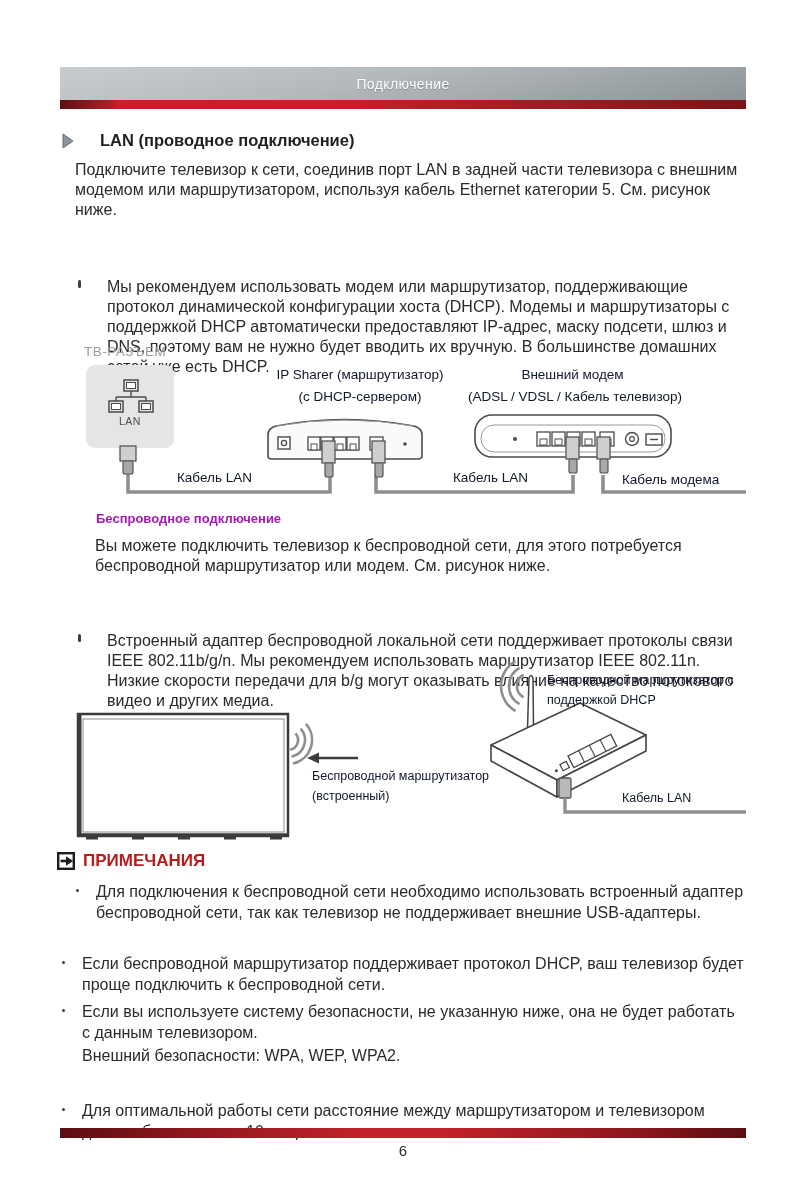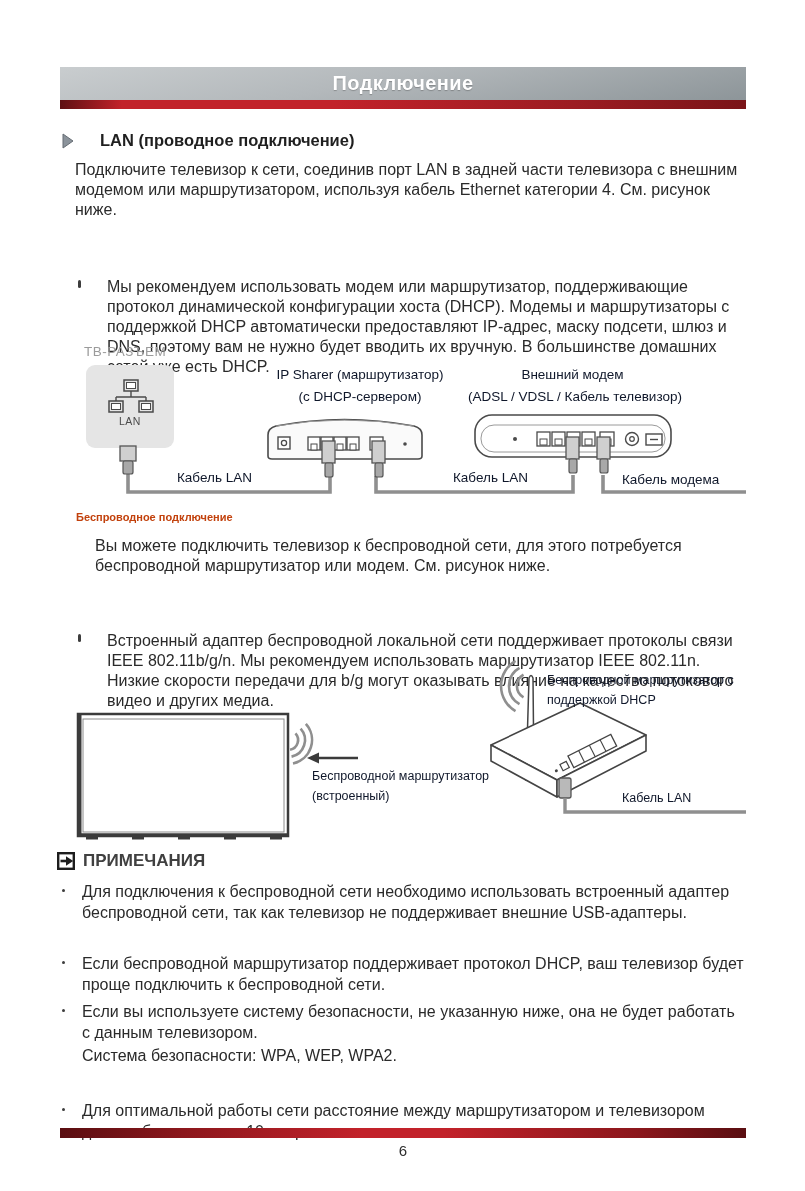--- a/index.html
+++ b/index.html
@@ -3,33 +3,33 @@
 <meta charset="utf-8">
 <style>
   html,body{margin:0;padding:0;background:#fff;}
   .page{position:relative;width:805px;height:1191px;background:#fff;overflow:hidden;
         font-family:"Liberation Sans",sans-serif;color:#262626;}
   .abs{position:absolute;}
   
   .header-gray{left:60px;top:67px;width:686px;height:33px;
     background:linear-gradient(168deg,#c9cdcf 0%,#b3b8bb 45%,#8d9599 100%);
     display:flex;align-items:center;justify-content:center;}
-  .header-title{color:#fff;font-weight:bold;font-size:20px;letter-spacing:.4px;
+  .header-title{color:#fff;font-weight:normal;font-size:14px;letter-spacing:.4px;
     text-shadow:0 1px 1px rgba(60,60,60,.35);}
   .header-red{left:60px;top:100px;width:686px;height:9px;
     background:linear-gradient(90deg,#5e1013 0%,#c2222a 9%,#c2222a 40%,#9c1c22 75%,#7a1418 100%);}
   
   .sec-title{display:flex;align-items:center;gap:26px;font-weight:bold;font-size:16.5px;color:#1f1f1f;}
-  .sec-title-plain{font-weight:bold;font-size:11px;color:#c2410c;}
+  .sec-title-plain{font-weight:bold;font-size:13px;color:#a21caf;margin-left:20px;}
   
   .para{font-size:16px;line-height:20px;color:#2a2a2a;}
   .bullet-row{display:flex;font-size:16px;line-height:20px;color:#2a2a2a;margin-top:48px;}
   .tick{flex:0 0 3px;width:3px;height:8px;margin-top:3px;margin-right:26px;border-radius:1.5px;background:#3d3d3d;}
   
-  .notes-header{display:flex;align-items:center;gap:8px;font-weight:bold;font-size:17px;color:#404040;}
+  .notes-header{display:flex;align-items:center;gap:8px;font-weight:bold;font-size:17px;color:#b91c1c;}
   .note{display:flex;font-size:16px;line-height:21px;color:#2a2a2a;}
   .dot{flex:0 0 3px;width:3px;height:3px;margin-top:8px;margin-right:17px;border-radius:50%;background:#3d3d3d;}
   .note-extra{margin-top:2px;}
   
   .diagram{position:absolute;}
   .dlabel{position:absolute;font-size:13.5px;color:#0f172a;white-space:nowrap;}
   .dlabel.center{text-align:center;}
   .dlabel.gray{color:#9b9b9b;letter-spacing:.5px;}
   .dlabel.small{font-size:12.5px;line-height:20px;}
   .lan-caption{position:absolute;text-align:center;font-size:10.5px;color:#4a4a4a;letter-spacing:.5px;}
@@ -47,21 +47,21 @@
     <span class="header-title">Подключение</span>
   </div>
   <div class="header-red abs"></div>
 
   <div class="sec-title abs" style="left:62px;top:131px;">
     <svg width="12" height="16" viewBox="0 0 12 16">
       <polygon points="1,1 11,8 1,15" fill="#8b939b" stroke="#666d74" stroke-width="1"></polygon>
     </svg>
     <span>LAN  (проводное подключение)</span>
   </div>
-  <div class="para abs" style="left:75px;top:160px;width:672px;">Подключите телевизор к сети, соединив порт LAN в задней части телевизора с внешним модемом или маршрутизатором, используя кабель Ethernet категории 4. См. рисунок ниже.</div>
+  <div class="para abs" style="left:75px;top:160px;width:672px;">Подключите телевизор к сети, соединив порт LAN в задней части телевизора с внешним модемом или маршрутизатором, используя кабель Ethernet категории 5. См. рисунок ниже.</div>
   <div class="bullet-row abs" style="left:78px;top:229px;width:668px;">
     <span class="tick"></span>
     <span>Мы рекомендуем использовать модем или маршрутизатор, поддерживающие протокол динамической конфигурации хоста (DHCP). Модемы и маршрутизаторы с поддержкой DHCP автоматически предоставляют IP-адрес, маску подсети, шлюз и DNS, поэтому вам не нужно будет вводить их вручную. В большинстве домашних сетей уже есть DHCP.</span>
   </div>
 
   <div class="diagram" style="left:60px;top:343px;width:686px;height:165px;">
     <svg width="686" height="165" viewBox="0 0 686 165">
 
       <path d="M68,128 V149 H270 V133" fill="none" stroke="#8f8f8f" stroke-width="3.6"></path>
       <path d="M316,133 V149 H513 V132" fill="none" stroke="#8f8f8f" stroke-width="3.6"></path>
@@ -219,33 +219,33 @@
 
   <div class="notes-header abs" style="left:57px;top:851px;">
     <svg width="18" height="18" viewBox="0 0 18 18">
       <rect x="1.2" y="1.2" width="15.6" height="15.6" fill="#fff" stroke="#1d1d1d" stroke-width="2.4"></rect>
       <line x1="3.5" y1="9" x2="10" y2="9" stroke="#1d1d1d" stroke-width="2.6"></line>
       <polygon points="9,4.2 16.2,9 9,13.8" fill="#1d1d1d"></polygon>
     </svg>
     <span>ПРИМЕЧАНИЯ</span>
   </div>
 
-  <div class="note abs" style="left:62px;top:881px;width:684px;justify-content:space-between;">
+  <div class="note abs" style="left:76px;top:881px;width:684px;justify-content:space-between;">
     <span class="dot"></span>
     <span>Для подключения к беспроводной сети необходимо использовать встроенный адаптер беспроводной сети, так как телевизор не поддерживает внешние USB-адаптеры.</span>
   </div>
   <div class="note abs" style="left:62px;top:953px;width:684px;">
     <span class="dot"></span>
     <span>Если беспроводной маршрутизатор поддерживает протокол DHCP, ваш телевизор будет проще подключить к беспроводной сети.</span>
   </div>
   <div class="note abs" style="left:62px;top:1001px;width:684px;">
     <span class="dot"></span>
     <span>
       <span>Если вы используете систему безопасности, не указанную ниже, она не будет работать с данным телевизором.</span>
-      <span class="note-extra" style="display:block;">Система безопасности: WPA, WEP, WPA2.</span>
+      <span class="note-extra" style="display:block;">Внешний безопасности: WPA, WEP, WPA2.</span>
     </span>
   </div>
   <div class="note abs" style="left:62px;top:1100px;width:684px;">
     <span class="dot"></span>
     <span>Для оптимальной работы сети расстояние между маршрутизатором и телевизором должно быть меньше 10 метров.</span>
   </div>
 
   <div class="footer-red abs"></div>
   <div class="page-num abs">6</div>
 

